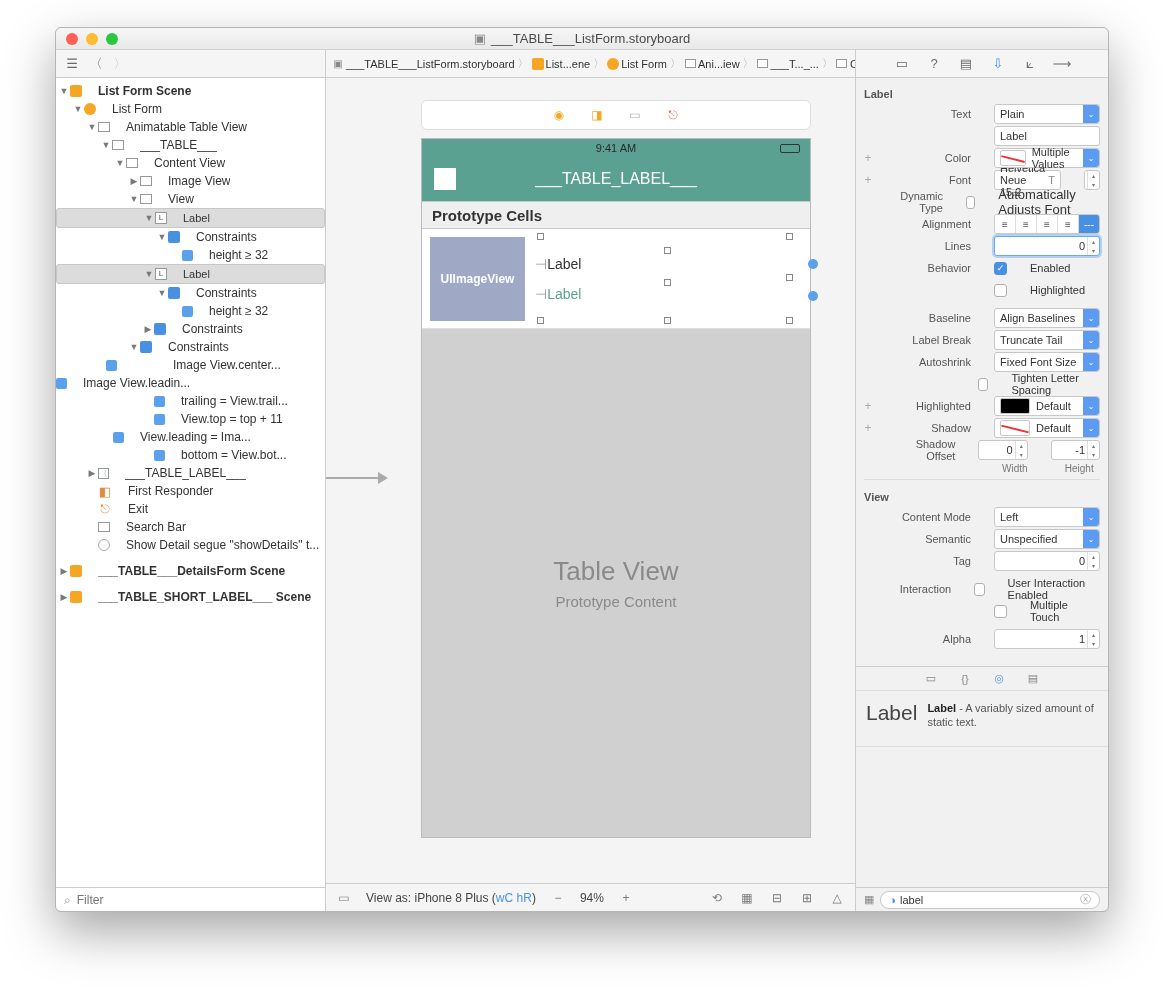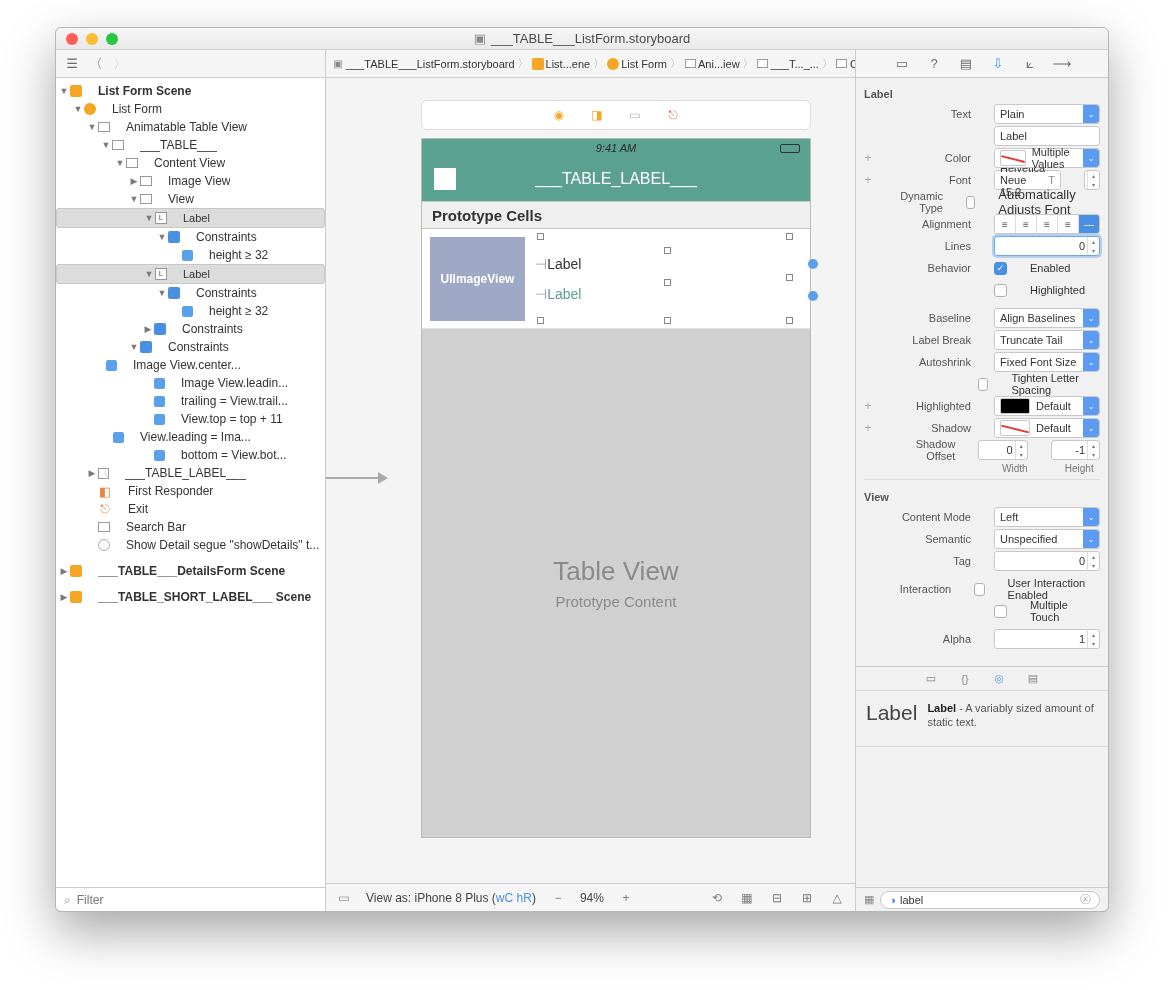--- a/index.html
+++ b/index.html
@@ -58,21 +58,21 @@
 
 
 .col-center{flex:1;background:#f4f4f4;border-right:1px solid #ccc;position:relative;display:flex;flex-direction:column;}
 .canvas{flex:1;position:relative;overflow:hidden;}
 .device-bar{position:absolute;left:95px;top:22px;width:390px;height:30px;background:#fff;border:1px solid #ddd;border-radius:6px;display:flex;align-items:center;justify-content:center;gap:22px;}
 .db-ic{width:16px;height:16px;display:flex;align-items:center;justify-content:center;color:#aaa;font-size:12px;}
 .db-ic.or{color:#f5a623;}
 .db-ic.red{color:#e46a5e;}
 
 .phone{position:absolute;left:95px;top:60px;width:390px;height:700px;background:#d0d0d0;border:1px solid #bbb;display:flex;flex-direction:column;}
-.statusbar{height:18px;background:#5ba191;position:relative;color:#2a2a2a;font-size:11px;display:flex;align-items:center;justify-content:center;font-style:italic;}
+.statusbar{height:18px;background:#5ba191;position:relative;color:#2a2a2a;font-size:11px;display:flex;align-items:center;justify-content:center;}
 .statusbar .bt{position:absolute;right:10px;width:20px;height:9px;border:1px solid #333;border-radius:2px;}
 .navhead{height:44px;background:#5ba191;display:flex;align-items:center;color:#fff;font-size:16px;}
 .navhead .sq{width:22px;height:22px;background:#fff;margin-left:12px;}
 .navhead .nt{flex:1;text-align:center;}
 .proto-head{height:28px;background:#efefef;border-top:1px solid #c8c8c8;border-bottom:1px solid #c8c8c8;display:flex;align-items:center;padding-left:10px;font-size:15px;font-weight:600;color:#333;}
 .cell{height:100px;background:#fff;border-bottom:1px solid #ddd;display:flex;padding:8px;gap:10px;position:relative;}
 .cell .img{width:95px;height:84px;background:#9fa9c6;color:#fff;display:flex;align-items:center;justify-content:center;font-size:12px;font-weight:600;border:2px solid #9fa9c6;}
 .cell .labels{display:flex;flex-direction:column;justify-content:center;gap:14px;}
 .cell .lbl1{color:#333;font-size:14px;}
 .cell .lbl2{color:#5ba191;font-size:14px;}
@@ -265,25 +265,25 @@
         <div class="orow" style="padding-left:86px;">
             <span class="disclosure">▶</span>
             <span class="oicon oc-con"></span>
             <span class="olabel">Constraints</span>
           </div>
         <div class="orow" style="padding-left:72px;">
             <span class="disclosure">▼</span>
             <span class="oicon oc-con"></span>
             <span class="olabel">Constraints</span>
           </div>
-        <div class="orow" style="padding-left:50px;">
+        <div class="orow" style="padding-left:50px;gap:40px;">
             <span class="oicon oc-conitem"></span>
             <span class="olabel">Image View.center...</span>
           </div>
-        <div class="orow" style="padding-left:98px;">
+        <div class="orow" style="">
             <span class="oicon oc-conitem"></span>
             <span class="olabel">Image View.leadin...</span>
           </div>
         <div class="orow" style="padding-left:98px;">
             <span class="oicon oc-conitem"></span>
             <span class="olabel">trailing = View.trail...</span>
           </div>
         <div class="orow" style="padding-left:98px;">
             <span class="oicon oc-conitem"></span>
             <span class="olabel">View.top = top + 11</span>

